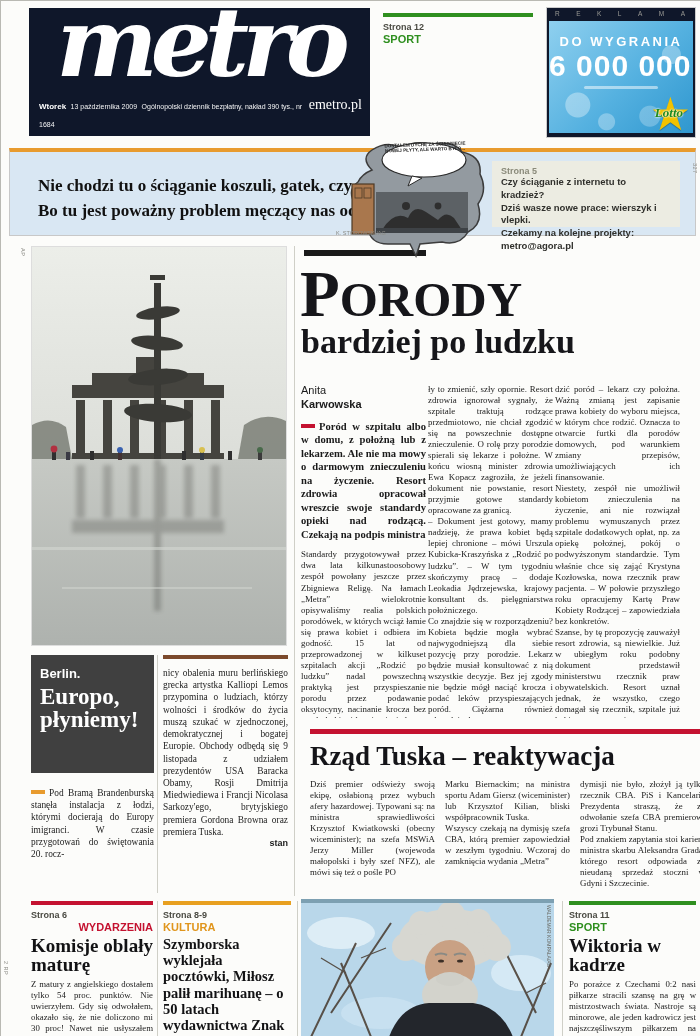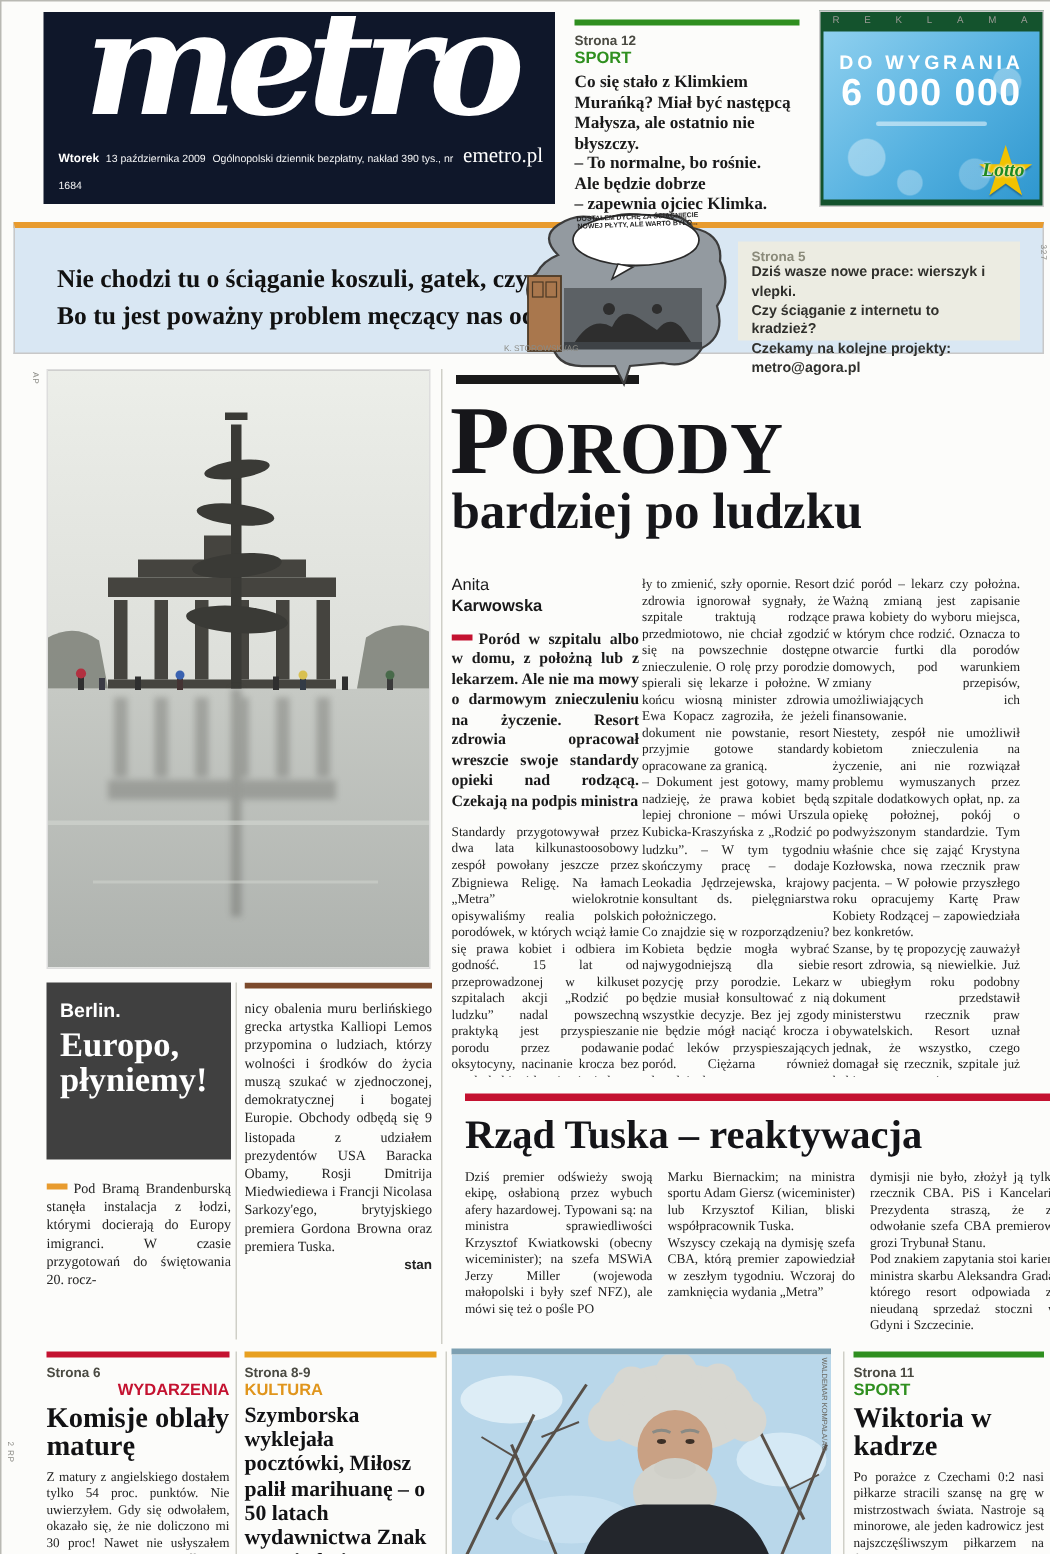--- a/index.html
+++ b/index.html
@@ -22,31 +22,31 @@
 
   
   .top-teaser{left:382px;top:12px;width:150px;}
   .teaser-bar-green{background:#2f8f1f;}
   .page-label{font-size:9px;font-weight:bold;color:#4a4a42;margin-top:5px;}
   .section-label{font-size:11px;font-weight:bold;margin-top:1px;}
   .sec-green{color:#2f8f1f;} .sec-red{color:#c41230;text-align:right;} .sec-orange{color:#e0951c;}
   .top-teaser-text{font-family:"Liberation Serif",serif;font-weight:bold;font-size:11.5px;line-height:1.18;margin-top:4px;white-space:pre-line;}
 
   
-  .ad-box{left:545px;top:6px;width:150px;height:131px;background:#14532d;border:1px solid #ccc;box-sizing:border-box;padding:2px;}
+  .ad-box{left:545px;top:6px;width:150px;height:131px;background:#0f172a;border:1px solid #ccc;box-sizing:border-box;padding:2px;}
   .ad-label{font-size:6.5px;color:#9a9a94;letter-spacing:16.5px;padding-left:6px;overflow:hidden;white-space:nowrap;height:9px;}
   .ad-card{position:relative;margin-top:2px;height:112px;overflow:hidden;
     background:
       radial-gradient(circle at 20% 75%, rgba(255,255,255,.35) 0 12px, transparent 13px),
       radial-gradient(circle at 70% 85%, rgba(255,255,255,.25) 0 10px, transparent 11px),
       radial-gradient(circle at 85% 30%, rgba(255,255,255,.3) 0 9px, transparent 10px),
       radial-gradient(circle at 40% 90%, rgba(255,255,255,.3) 0 8px, transparent 9px),
       linear-gradient(135deg,#8fd0ef 0%,#55b1e0 55%,#2f97cf 100%);}
   .ad-line1{margin-top:13px;text-align:center;color:#fff;font-weight:bold;font-size:13px;letter-spacing:2.5px;}
-  .ad-amount{text-align:center;color:#fff;font-weight:bold;font-size:25px;letter-spacing:1px;line-height:1.1;}
+  .ad-amount{text-align:left;color:#fff;font-weight:bold;font-size:30px;letter-spacing:1px;line-height:1.1;}
   .ad-fineprint{margin:4px auto 0;width:74px;height:3px;background:rgba(255,255,255,.5);border-radius:2px;}
   .lotto{position:absolute;right:2px;bottom:0px;width:56px;height:50px;}
   .lotto .star{position:absolute;right:0;bottom:-4px;font-size:46px;color:#f2c200;text-shadow:0 1px 1px rgba(0,0,0,.3);line-height:1;}
   .lotto .word{position:absolute;right:8px;bottom:12px;font-family:"Liberation Serif",serif;font-style:italic;font-weight:bold;
     font-size:13px;color:#1f8a1f;text-shadow:0 0 2px #fff,0 0 2px #fff;}
 
   
   .strip{left:8px;top:147px;width:687px;height:88px;background:#d9e7f3;border:1px solid #c8c8c8;border-top:4px solid #e89b2e;box-sizing:border-box;}
   .strip-quote{position:absolute;left:28px;top:22px;font-family:"Liberation Serif",serif;font-weight:bold;font-size:17px;line-height:1.45;color:#111;}
   .strip-info{position:absolute;left:482px;top:9px;width:188px;height:66px;background:#ecece2;padding:5px 9px;box-sizing:border-box;}
@@ -115,24 +115,20 @@
         <span class="info">Ogólnopolski dziennik bezpłatny, nakład 390 tys., nr 1684</span>
       </span>
       <span class="site">emetro.pl</span>
     </div>
   </div>
 
   <div class="abs top-teaser">
     <div class="hbar teaser-bar-green" style="position:static;width:150px;"></div>
     <div class="page-label">Strona 12</div>
     <div class="section-label sec-green">SPORT</div>
-    <div class="top-teaser-text">Co się stało z Klimkiem Murańką? Miał być następcą Małysza, ale ostatnio nie błyszczy.
-– To normalne, bo rośnie.
-Ale będzie dobrze
-– zapewnia ojciec Klimka.</div>
   </div>
 
   <div class="abs ad-box">
     <div class="ad-label">REKLAMA</div>
     <div class="ad-card">
       <div class="ad-line1">DO WYGRANIA</div>
       <div class="ad-amount">6 000 000</div>
       <div class="ad-fineprint"></div>
       <div class="lotto">
         <div class="star">★</div>
@@ -142,22 +138,22 @@
   </div>
 
   <div class="abs strip">
     <div class="strip-quote">
       <div>Nie chodzi tu o ściąganie koszuli, gatek, czy spodni,</div>
       <div>Bo tu jest poważny problem męczący nas od tygodni.</div>
     </div>
 
     <div class="strip-info">
       <div class="pl">Strona 5</div>
+      <div class="line">Czy ściąganie z internetu to kradzież?</div>
       <div class="line">Dziś wasze nowe prace: wierszyk i vlepki.</div>
-      <div class="line">Czy ściąganie z internetu to kradzież?</div>
       <div class="line">Czekamy na kolejne projekty: metro@agora.pl</div>
     </div>
 
     <div class="cartoon">
       <svg width="146" height="118" viewBox="0 0 146 118">
         <path d="M30 30 Q18 18 30 10 Q45 0 60 8 Q70 0 90 4 Q112 0 120 12 Q140 16 138 34 Q146 50 136 64 Q142 84 126 92 Q118 106 100 102 L78 104 L74 116 L68 104 L46 104 Q28 104 26 88 Q10 84 14 66 Q4 50 16 42 Q20 34 30 30 Z" fill="#939aa0" stroke="#3c3c3c" stroke-width="1.5"></path>
         <ellipse cx="82" cy="20" rx="42" ry="17" fill="#ffffff" stroke="#2a2a2a" stroke-width="1.2"></ellipse>
         <path d="M70 36 L66 46 L80 38 Z" fill="#ffffff" stroke="#2a2a2a" stroke-width="1"></path>
         <rect x="10" y="44" width="22" height="50" fill="#a9774d" stroke="#4d3a26" stroke-width="1.2"></rect>
         <rect x="13" y="48" width="7" height="10" fill="none" stroke="#4d3a26" stroke-width="0.8"></rect>

